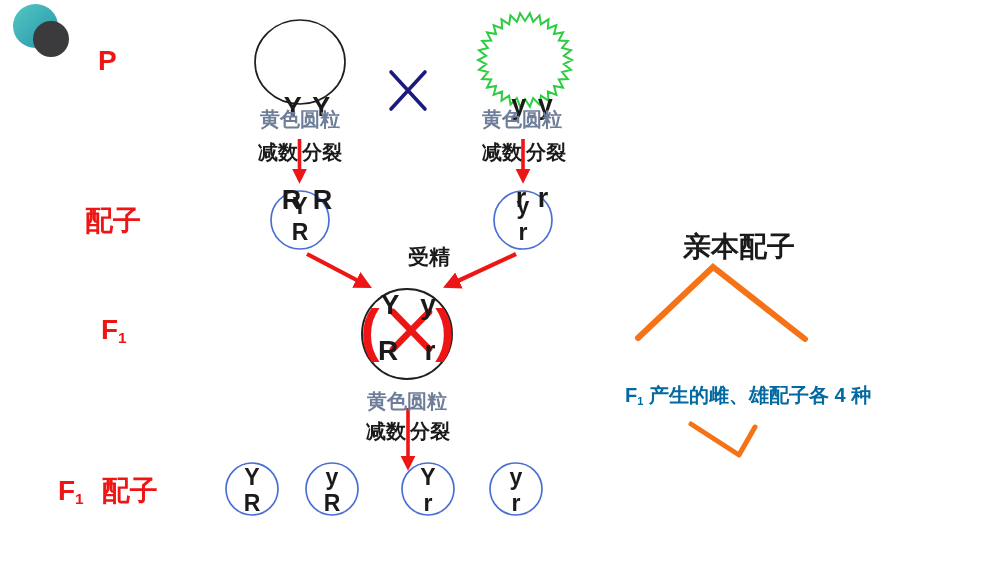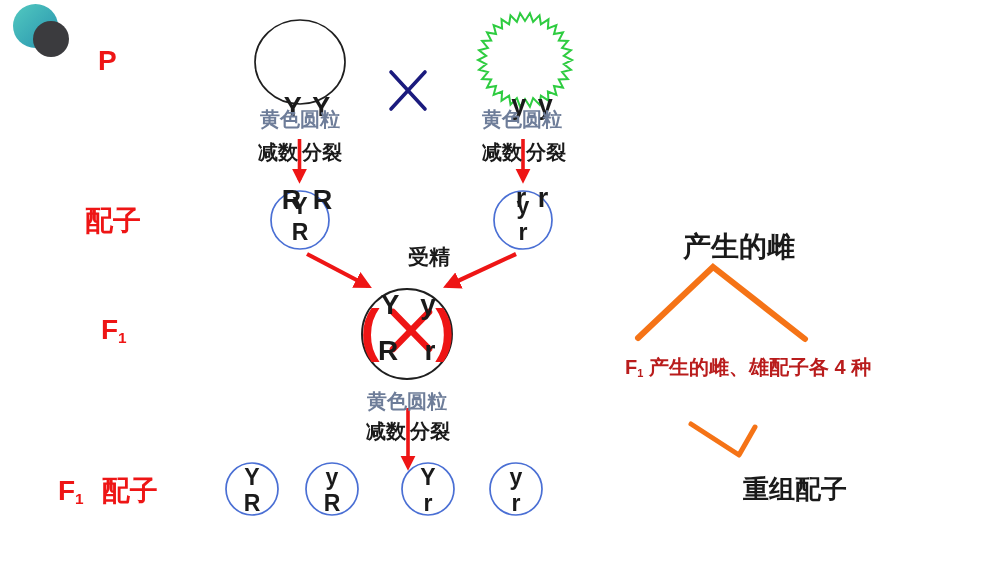--- a/index.html
+++ b/index.html
@@ -4,21 +4,21 @@
 <style>
   html,body{margin:0;padding:0;background:#ffffff;}
   .canvas{
     position:relative;width:1000px;height:563px;background:#ffffff;overflow:hidden;
     font-family:"Liberation Sans","DejaVu Sans",sans-serif;color:#1a1a1a;
   }
   .abs{position:absolute;}
   .ctr{transform:translateX(-50%);text-align:center;}
   .red{color:#ee1515;}
   .slate{color:#6e7d99;}
-  .bluetxt{color:#b91c1c;}
+  .bluetxt{color:#0369a1;margin-top:28px;}
   .bold{font-weight:bold;}
   svg.layer{position:absolute;left:0;top:0;width:1000px;height:563px;}
   .logo-teal{position:absolute;left:13px;top:4px;width:45px;height:44px;border-radius:50%;
     background:linear-gradient(135deg,#52c9c0,#2792ae);}
   .logo-dark{position:absolute;left:33px;top:21px;width:36px;height:36px;border-radius:50%;
     background:#3b3b3e;}
   .p-label{left:98px;top:45px;font-size:28px;font-weight:bold;}
   .genotype{font-size:27px;font-weight:bold;line-height:31px;letter-spacing:2px;white-space:pre;margin-left:8px;}
   .phenotype{font-size:20px;font-weight:bold;}
   .meiosis{display:flex;gap:4px;font-size:20px;font-weight:bold;transform:translateX(-50%);}
@@ -146,19 +146,18 @@
   </div>
   <div class="abs ctr gamete-txt" style="left:428px;top:464px;">
     <div>Y</div>
       <div>r</div>
   </div>
   <div class="abs ctr gamete-txt" style="left:516px;top:464px;">
     <div>y</div>
       <div>r</div>
   </div>
 
-  <div class="abs rp-title" style="left:683px;top:228px;">产生的雌</div>
+  <div class="abs rp-title" style="left:683px;top:228px;">亲本配子</div>
   <div class="abs rp-desc bluetxt" style="left:625px;top:354px;">
     <span>F</span><span class="fsub">1</span><span> 产生的雌、雄配子各 4 种</span>
   </div>
-  <div class="abs rp-bottom" style="left:743px;top:472px;">重组配子</div>
 
 </div>
 
 </body></html>

